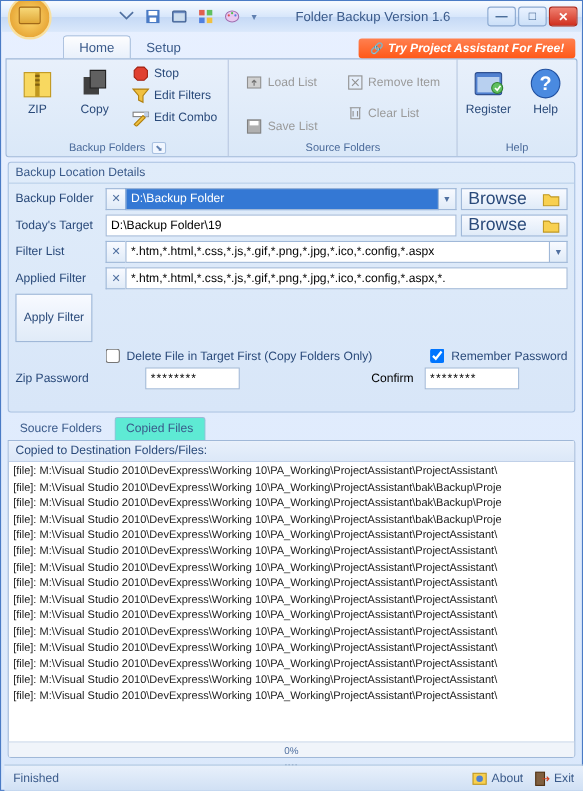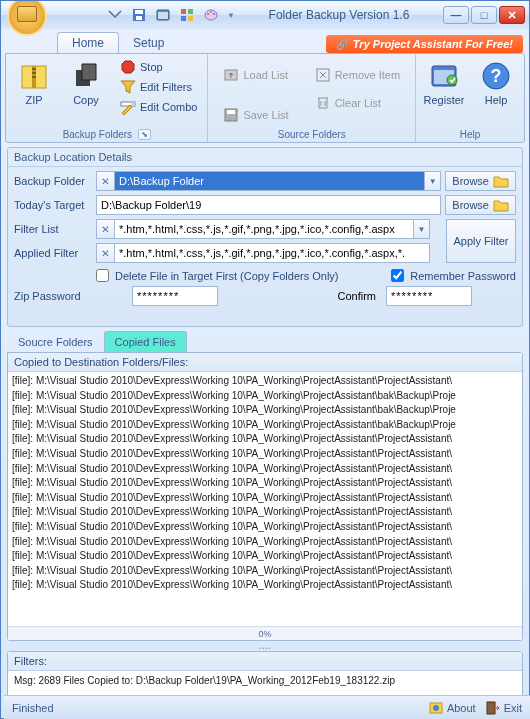--- a/index.html
+++ b/index.html
@@ -42,21 +42,21 @@
 .panel-header { font-size: 11px; color: #3a5a8a; padding: 3px 6px; border-bottom: 1px solid #b8d0e8; }
 .panel-body { padding: 4px 6px; }
 
 .form-row { display: flex; align-items: center; gap: 4px; margin-bottom: 4px; font-size: 11px; }
 .form-label { width: 78px; color: #2a4a7a; font-size: 11px; }
 .input-combo { display: flex; flex: 1; }
 .clear-btn { width: 18px; height: 20px; background: linear-gradient(to bottom, #f8faff, #e0ebf8); border: 1px solid #a0b8d8; display: flex; align-items: center; justify-content: center; font-size: 10px; color: #5070a0; cursor: pointer; border-right: none; }
 .text-input { flex: 1; height: 20px; border: 1px solid #a0b8d8; padding: 2px 4px; font-size: 11px; background: white; }
 .text-input.selected { background: #3478d4; color: white; }
 .dd-btn { width: 16px; height: 20px; background: linear-gradient(to bottom, #f8faff, #e0ebf8); border: 1px solid #a0b8d8; border-left: none; display: flex; align-items: center; justify-content: center; font-size: 8px; color: #5070a0; cursor: pointer; }
-.browse-btn { height: 20px; padding: 0 6px; font-size: 11px; color: #2a4a7a; background: linear-gradient(to bottom, #f8faff, #e0ebf8); border: 1px solid #a0b8d8; cursor: pointer; display: flex; align-items: center; gap: 4px; }
+.browse-btn { height: 20px; padding: 0 6px; font-size: 16px; color: #2a4a7a; background: linear-gradient(to bottom, #f8faff, #e0ebf8); border: 1px solid #a0b8d8; cursor: pointer; display: flex; align-items: center; gap: 14px; }
 .folder-icon { width: 16px; height: 14px; }
 .apply-filter-btn { width: 70px; height: 44px; font-size: 11px; color: #2a4a7a; background: linear-gradient(to bottom, #f8faff, #e0ebf8); border: 1px solid #a0b8d8; cursor: pointer; text-align: center; }
 .checkbox-row { display: flex; align-items: center; gap: 6px; font-size: 11px; color: #2a4a7a; }
 .pw-input { width: 86px; height: 20px; border: 1px solid #a0b8d8; padding: 2px 4px; font-size: 11px; background: white; letter-spacing: 1px; }
 
 
 .sub-tabs { display: flex; margin: 4px 6px 0 6px; font-size: 11px; }
 .sub-tab { padding: 4px 10px; color: #3a5a8a; cursor: pointer; border: 1px solid transparent; border-bottom: none; }
 .sub-tab.active { background: #5eead4; border-color: #a0b8d8; border-radius: 3px 3px 0 0; }
 
@@ -257,21 +257,21 @@
       <div class="form-label">Today's Target</div>
       <input class="text-input" style="flex: 1 1 0%;" value="D:\Backup Folder\19">
       <div class="browse-btn">
         <span>Browse</span>
         <svg class="folder-icon" viewBox="0 0 16 14">
             <path d="M1 3h5l2 2h7v8H1z" fill="#f8d050" stroke="#c09820"></path>
           </svg>
       </div>
     </div>
 
-    <div style="display:flex;gap:16px;">
+    <div style="display:flex;gap:4px;flex-direction:column;">
       <div style="flex:1">
         <div class="form-row">
           <div class="form-label">Filter List</div>
           <div class="input-combo">
             <div class="clear-btn">✕</div>
             <input class="text-input" value="*.htm,*.html,*.css,*.js,*.gif,*.png,*.jpg,*.ico,*.config,*.aspx" style="">
             <div class="dd-btn">▼</div>
           </div>
         </div>
         <div class="form-row" style="margin-bottom:0">

